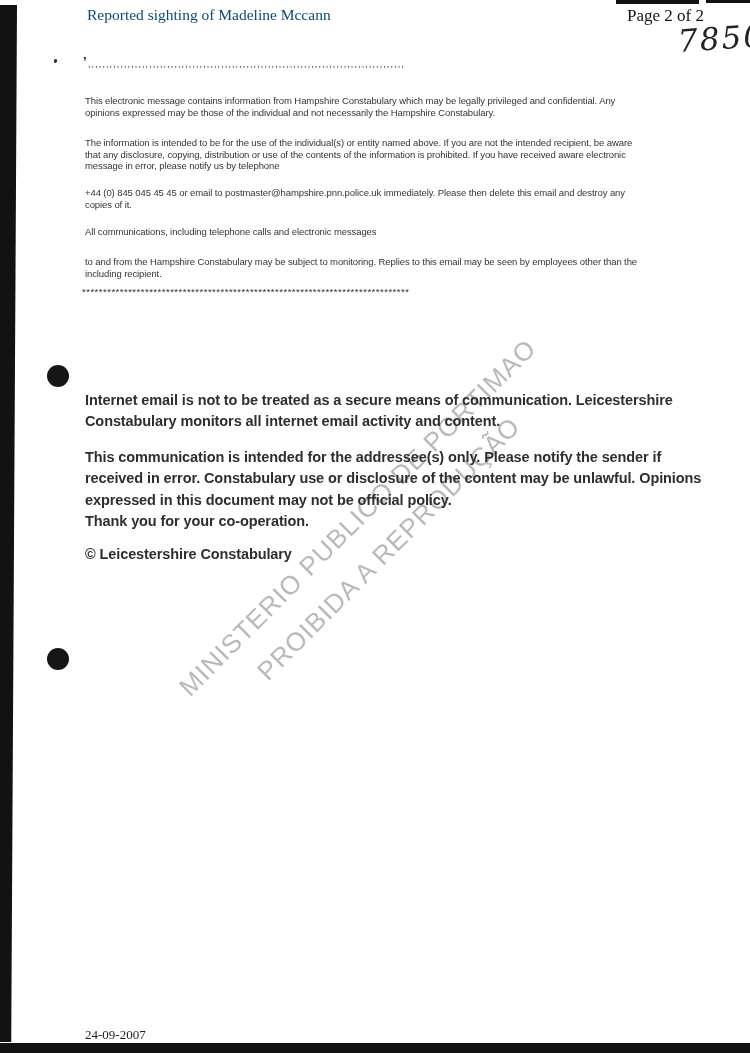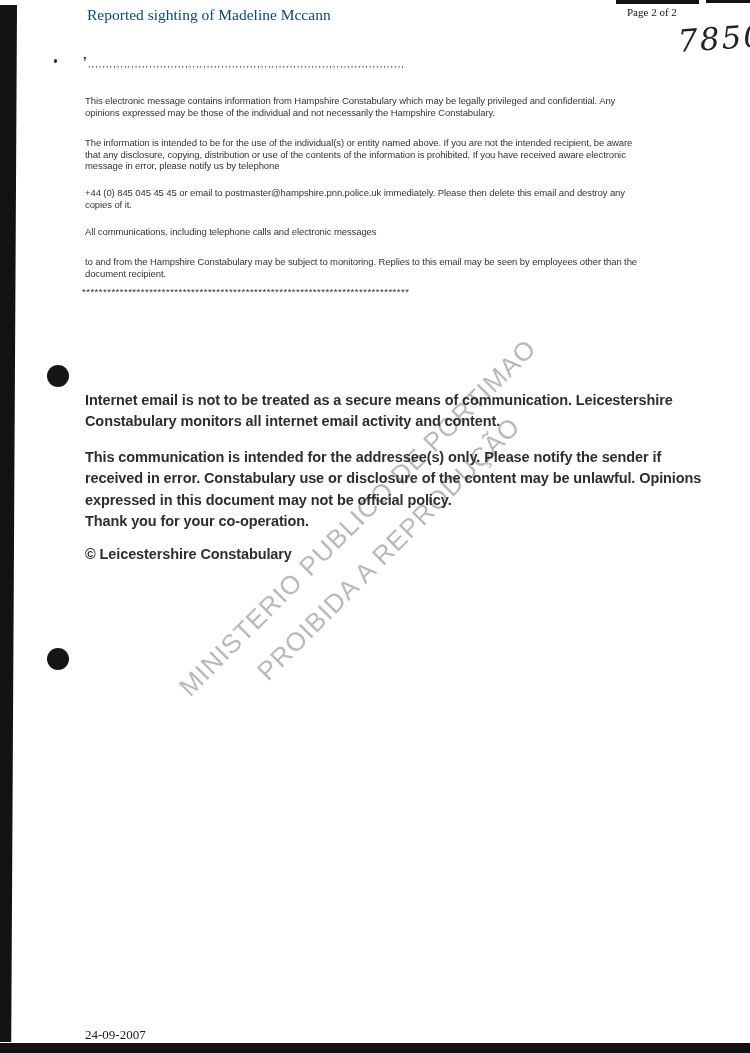--- a/index.html
+++ b/index.html
@@ -22,21 +22,21 @@
   .watermark{position:absolute;left:123px;top:333px;width:500px;height:400px;
              transform:rotate(-45deg);display:flex;flex-direction:column;
              align-items:center;justify-content:center;gap:13px;z-index:1;}
   .wm-line{font-family:"Liberation Sans",sans-serif;font-size:26px;color:#b9b9b9;
            letter-spacing:1px;white-space:nowrap;}
 
   
   .hdr-title{position:absolute;left:87px;top:6px;font-family:"Liberation Serif",serif;
              font-size:15.5px;color:#0c4a6e;z-index:2;white-space:nowrap;}
   .hdr-page{position:absolute;left:627px;top:6px;font-family:"Liberation Serif",serif;
-            font-size:11px;color:#141414;z-index:2;white-space:nowrap;}
+            font-size:17px;color:#141414;z-index:2;white-space:nowrap;}
   .handwriting{position:absolute;left:678px;top:20px;font-family:"DejaVu Serif",serif;
                font-style:italic;font-size:31px;color:#232323;letter-spacing:2px;
                transform:rotate(-4deg);z-index:2;white-space:nowrap;}
 
   
   .sep-lead{position:absolute;left:83px;top:54px;font-size:13px;font-weight:bold;
             color:#222;z-index:2;}
   .sep-dots{position:absolute;left:88px;top:59px;font-size:9px;letter-spacing:1.1px;
             color:#333;z-index:2;white-space:nowrap;}
   .sep-stars{position:absolute;left:82px;top:286px;font-size:9.5px;letter-spacing:0.5px;
@@ -91,21 +91,21 @@
   </div>
   <div class="sm" style="top:187px">
     <div class="ln">+44 (0) 845 045 45 45 or email to postmaster@hampshire.pnn.police.uk immediately. Please then delete this email and destroy any</div>
     <div class="ln">copies of it.</div>
   </div>
   <div class="sm" style="top:226px">
     <div class="ln">All communications, including telephone calls and electronic messages</div>
   </div>
   <div class="sm" style="top:256px">
     <div class="ln">to and from the Hampshire Constabulary may be subject to monitoring. Replies to this email may be seen by employees other than the</div>
-    <div class="ln">document recipient.</div>
+    <div class="ln">including recipient.</div>
   </div>
 
   <div class="sep-stars">******************************************************************************</div>
 
   <div class="lg" style="top:390px">
     <div class="ln">Internet email is not to be treated as a secure means of communication. Leicestershire</div>
     <div class="ln">Constabulary monitors all internet email activity and content.</div>
   </div>
   <div class="lg" style="top:447px">
     <div class="ln">This communication is intended for the addressee(s) only. Please notify the sender if</div>

